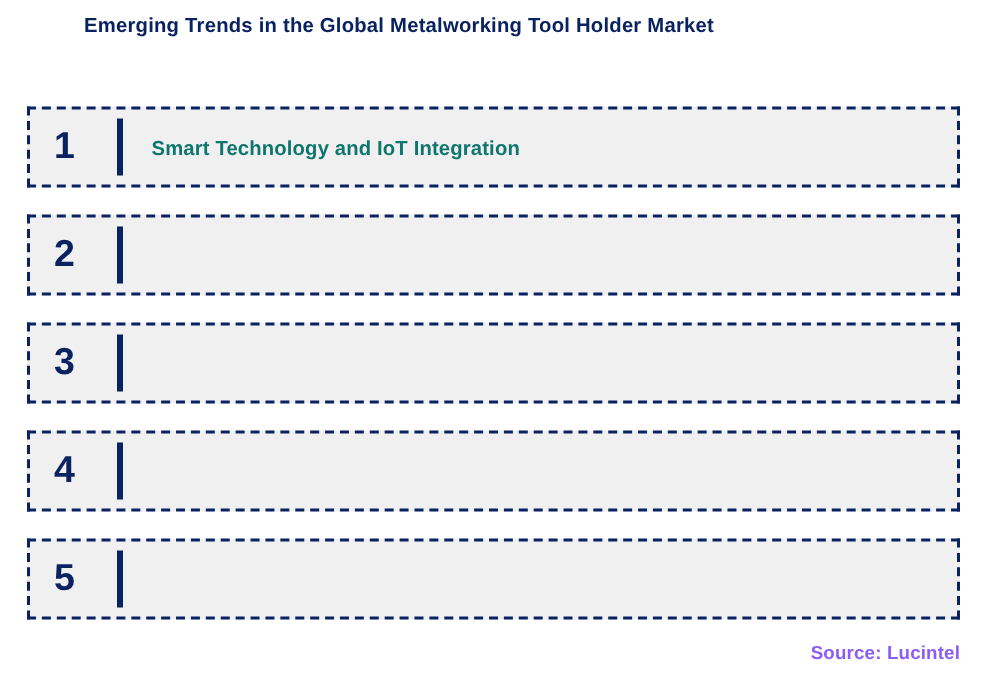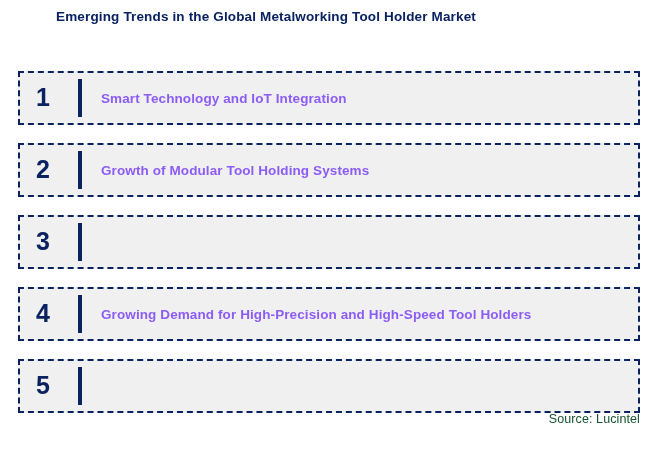--- a/index.html
+++ b/index.html
@@ -80,33 +80,33 @@
     background: #0a2260;
     margin-left: 12px;
     margin-right: 0;
   }
 
   .row-label {
     flex: 1 1 auto;
     padding-left: 19px;
     font-size: 13.5px;
     font-weight: bold;
-    color: #8b5cf6;
+    color: #0f766e;
     letter-spacing: 0.1px;
     white-space: nowrap;
   }
 
   
   .source {
     position: absolute;
     right: 14px;
-    top: 412px;
+    top: 428px;
     font-size: 12.5px;
-    font-weight: normal;
-    color: #14532d;
+    font-weight: bold;
+    color: #8b5cf6;
     letter-spacing: 0.1px;
     white-space: nowrap;
   }
 </style>
 </head>
 <body>
 
 <div class="page">
 
   <div class="title">Emerging Trends in the Global Metalworking Tool Holder Market</div>
@@ -115,32 +115,30 @@
 
     <div class="row">
       <div class="row-number">1</div>
       <div class="row-divider"></div>
       <div class="row-label">Smart Technology and IoT Integration</div>
     </div>
 
     <div class="row">
       <div class="row-number">2</div>
       <div class="row-divider"></div>
-      <div class="row-label">Growth of Modular Tool Holding Systems</div>
     </div>
 
     <div class="row">
       <div class="row-number">3</div>
       <div class="row-divider"></div>
     </div>
 
     <div class="row">
       <div class="row-number">4</div>
       <div class="row-divider"></div>
-      <div class="row-label">Growing Demand for High-Precision and High-Speed Tool Holders</div>
     </div>
 
     <div class="row">
       <div class="row-number">5</div>
       <div class="row-divider"></div>
     </div>
 
   </div>
 
   <div class="source">Source: Lucintel</div>

